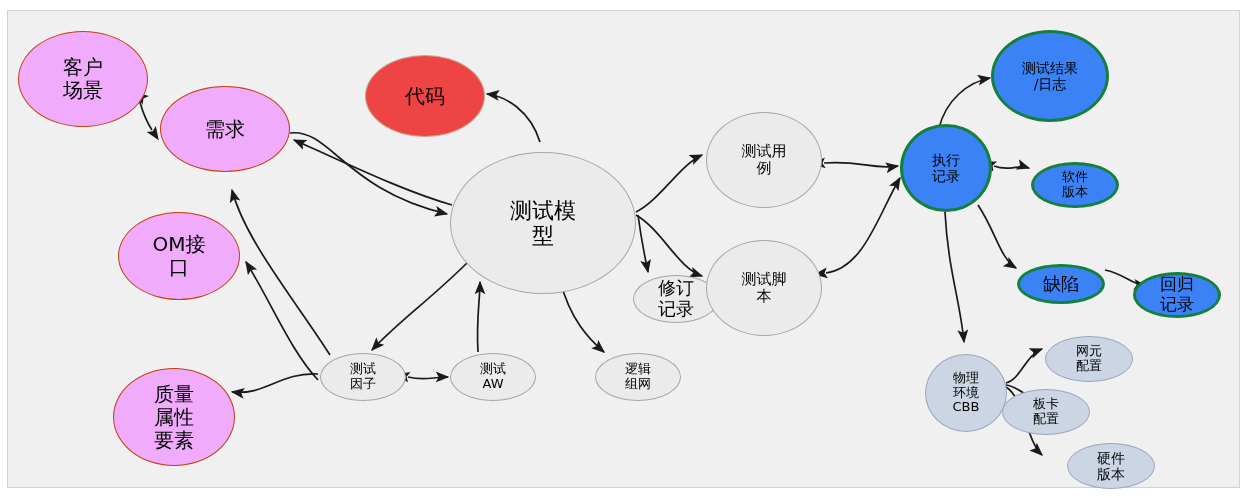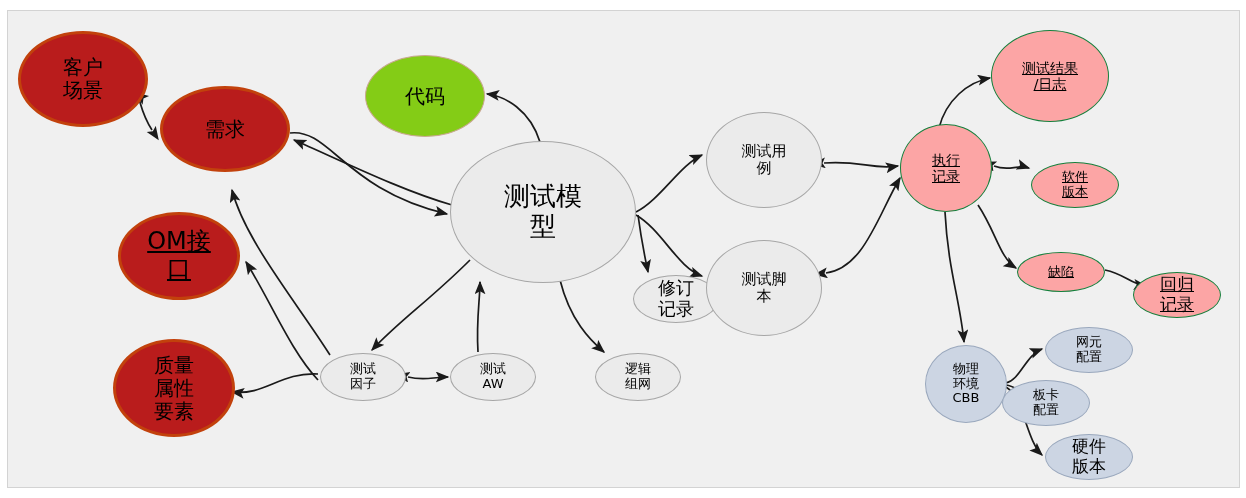--- a/index.html
+++ b/index.html
@@ -4,25 +4,25 @@
 <style>
   html,body{margin:0;padding:0;background:#ffffff;}
   body{font-family:"DejaVu Sans","Liberation Sans",sans-serif;}
   #page{position:relative;width:1246px;height:498px;background:#ffffff;overflow:hidden;}
   #canvas{position:absolute;left:7px;top:10px;width:1233px;height:478px;
           background:#f0f0f0;border:1px solid #d3d3d3;box-sizing:border-box;}
   svg#edges{position:absolute;left:0;top:0;width:1246px;height:498px;pointer-events:none;}
   .node{position:absolute;display:flex;align-items:center;justify-content:center;
         text-align:center;box-sizing:border-box;border-radius:50%;
         line-height:1.15;white-space:pre-line;}
-  .n-green{background:#b91c1c;border:3px solid #c2410c;color:#000;}
+  .n-green{background:#f0abfc;border:1px solid #c2410c;color:#000;}
   .n-grey{background:#ebebeb;border:1px solid #a6a6a6;color:#000;text-align:center;}
-  .n-yellow{background:#fca5a5;border:1px solid #15803d;color:#000;text-decoration:underline;}
-  .n-blue{background:#ccd5e3;border:1px solid #9aa8bd;color:#000;}
-  .n-pink{background:#84cc16;border:1px solid #c9a892;color:#000;}
+  .n-yellow{background:#3b82f6;border:3px solid #15803d;color:#000;}
+  .n-blue{background:#ccd5e3;border:1px solid #9aa8bd;color:#000;margin-top:9px;}
+  .n-pink{background:#ef4444;border:1px solid #c9a892;color:#000;}
 </style>
 </head>
 <body>
 
 <div id="page">
   <div id="canvas"></div>
   <svg id="edges" xmlns="http://www.w3.org/2000/svg">
     <defs>
       <marker id="ah" markerWidth="9" markerHeight="9" refX="7.2" refY="3.2" orient="auto" markerUnits="strokeWidth">
         <path d="M0,0 L8,3.2 L0,6.4 L1.7,3.2 z" fill="#1a1a1a"></path>
@@ -55,52 +55,52 @@
         <path d="M 945,212 C 948,270 960,300 964,342" marker-end="url(#ah)"></path>
         <path d="M 1006,383 C 1020,380 1026,355 1042,349" marker-end="url(#ah)"></path>
         <path d="M 1006,385 C 1020,387 1026,398 1042,402" marker-end="url(#ah)"></path>
         <path d="M 1006,387 C 1024,398 1026,440 1042,455" marker-end="url(#ah)"></path>
       </g>
   </svg>
   <div id="node-layer">
       <div class="node n-green" style="left: 18px; top: 31px; width: 130px; height: 96px; font-size: 20px;">客户
 场景</div>
       <div class="node n-green" style="left: 160px; top: 86px; width: 130px; height: 86px; font-size: 20px;">需求</div>
-      <div class="node n-green" style="left: 118px; top: 212px; width: 122px; height: 88px; font-size: 24px; text-decoration: underline;">OM接
+      <div class="node n-green" style="left: 118px; top: 212px; width: 122px; height: 88px; font-size: 20px;">OM接
 口</div>
-      <div class="node n-green" style="left: 113px; top: 339px; width: 122px; height: 98px; font-size: 20px; font-family: Liberation Serif, serif;">质量
+      <div class="node n-green" style="left: 113px; top: 368px; width: 122px; height: 98px; font-size: 20px; font-family: Liberation Serif, serif;">质量
 属性
 要素</div>
       <div class="node n-pink" style="left: 365px; top: 55px; width: 120px; height: 82px; font-size: 20px;">代码</div>
-      <div class="node n-grey" style="left: 450px; top: 141px; width: 186px; height: 142px; font-size: 26px;">测试模
+      <div class="node n-grey" style="left: 450px; top: 152px; width: 186px; height: 142px; font-size: 22px;">测试模
 型</div>
       <div class="node n-grey" style="left: 320px; top: 353px; width: 86px; height: 48px; font-size: 13px;">测试
 因子</div>
       <div class="node n-grey" style="left: 450px; top: 353px; width: 86px; height: 48px; font-size: 13px;">测试
 AW</div>
       <div class="node n-grey" style="left: 595px; top: 353px; width: 86px; height: 48px; font-size: 13px;">逻辑
 组网</div>
       <div class="node n-grey" style="left: 633px; top: 275px; width: 86px; height: 48px; font-size: 18px;">修订
 记录</div>
       <div class="node n-grey" style="left: 706px; top: 112px; width: 116px; height: 96px; font-size: 15px;">测试用
 例</div>
       <div class="node n-grey" style="left: 706px; top: 240px; width: 116px; height: 96px; font-size: 15px;">测试脚
 本</div>
       <div class="node n-yellow" style="left: 900px; top: 124px; width: 92px; height: 88px; font-size: 14px;">执行
 记录</div>
       <div class="node n-yellow" style="left: 991px; top: 30px; width: 118px; height: 92px; font-size: 14px;">测试结果
 /日志</div>
       <div class="node n-yellow" style="left: 1031px; top: 146px; width: 88px; height: 46px; font-size: 13px; margin-top: 16px;">软件
 版本</div>
-      <div class="node n-yellow" style="left: 1017px; top: 252px; width: 88px; height: 40px; font-size: 13px; text-align: right;">缺陷</div>
+      <div class="node n-yellow" style="left: 1017px; top: 264px; width: 88px; height: 40px; font-size: 18px; text-align: right;">缺陷</div>
       <div class="node n-yellow" style="left: 1133px; top: 272px; width: 88px; height: 46px; font-size: 17px;">回归
 记录</div>
       <div class="node n-blue" style="left: 925px; top: 345px; width: 82px; height: 78px; font-size: 13px;">物理
 环境
 CBB</div>
       <div class="node n-blue" style="left: 1045px; top: 327px; width: 88px; height: 46px; font-size: 13px;">网元
 配置</div>
       <div class="node n-blue" style="left: 1002px; top: 380px; width: 88px; height: 46px; font-size: 13px;">板卡
 配置</div>
-      <div class="node n-blue" style="left: 1045px; top: 434px; width: 88px; height: 46px; font-size: 17px;">硬件
+      <div class="node n-blue" style="left: 1067px; top: 434px; width: 88px; height: 46px; font-size: 14px;">硬件
 版本</div>
     </div>
 </div>
 
 </body></html>

